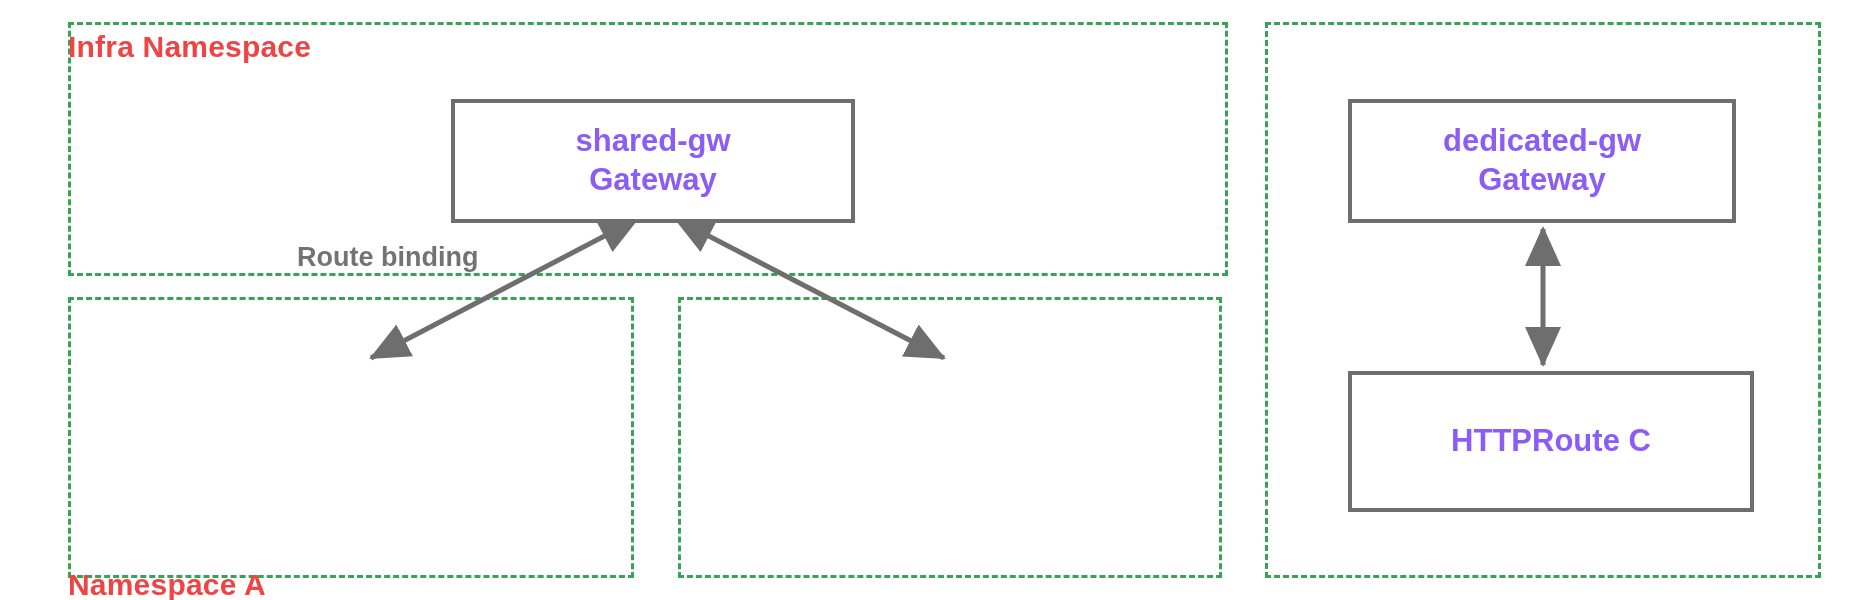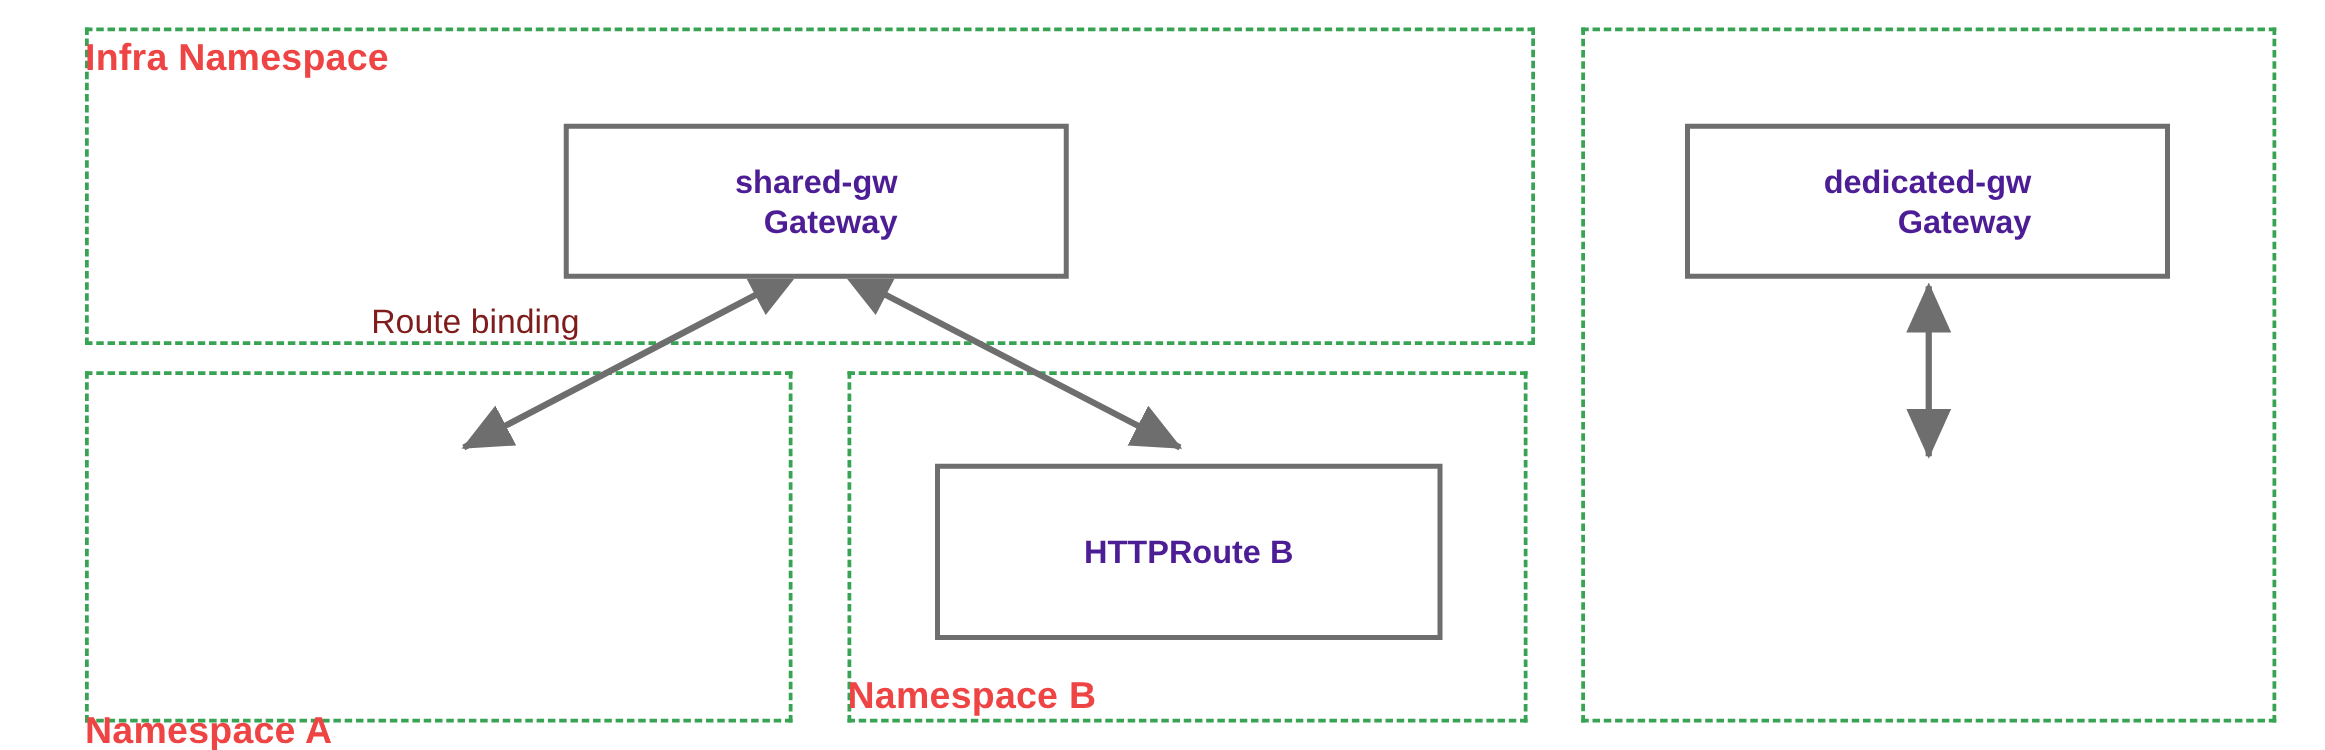--- a/index.html
+++ b/index.html
@@ -41,34 +41,34 @@
   .res-box {
     position: absolute;
     border: 4px solid #6e6e6e;
     background: #ffffff;
     box-sizing: border-box;
     display: flex;
     align-items: center;
     justify-content: center;
   }
   .res-label {
-    color: #4c1d95;
+    color: #8b5cf6;
     font-weight: bold;
-    font-size: 26px;
+    font-size: 31px;
     line-height: 1.25;
-    text-align: right;
+    text-align: center;
     white-space: pre-line;
   }
 
   
   .edge-label {
     position: absolute;
-    color: #7f1d1d;
+    color: #737373;
     font-size: 27px;
-    font-weight: normal;
+    font-weight: bold;
     white-space: nowrap;
   }
 
   
   #arrow-layer {
     position: absolute;
     left: 0;
     top: 0;
     width: 1860px;
     height: 600px;
@@ -109,27 +109,26 @@
     <span class="res-label">shared-gw
 Gateway</span>
   </div>
 
   <div class="res-box" style="left:1348px; top:99px; width:388px; height:124px;">
     <span class="res-label">dedicated-gw
 Gateway</span>
   </div>
 
 
-  <div class="res-box" style="left:748px; top:371px; width:406px; height:141px;">
-    <span class="res-label">HTTPRoute B</span>
+
+  <div class="res-box" style="left:1348px; top:371px; width:406px; height:141px;">
+    <span class="res-label">HTTPRoute C</span>
   </div>
-
 
   <div class="ns-label" style="left:68px; top:30px; width:1160px;">Infra Namespace</div>
 
   <div class="ns-label" style="left:68px; top:540px; width:566px;margin-top:28px;">Namespace A</div>
 
-  <div class="ns-label" style="left:678px; top:540px; width:544px;">Namespace B</div>
 
 
   <div class="edge-label" style="left:297px; top:242px;">Route binding</div>
 
 </div>
 
 </body></html>

